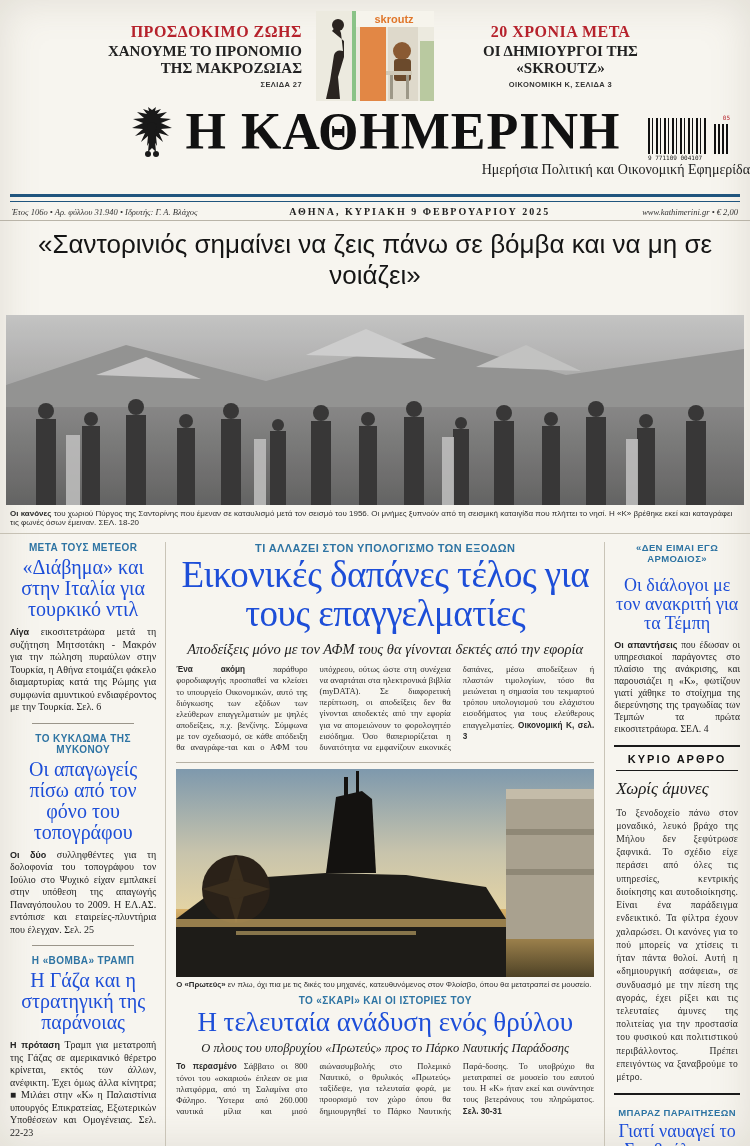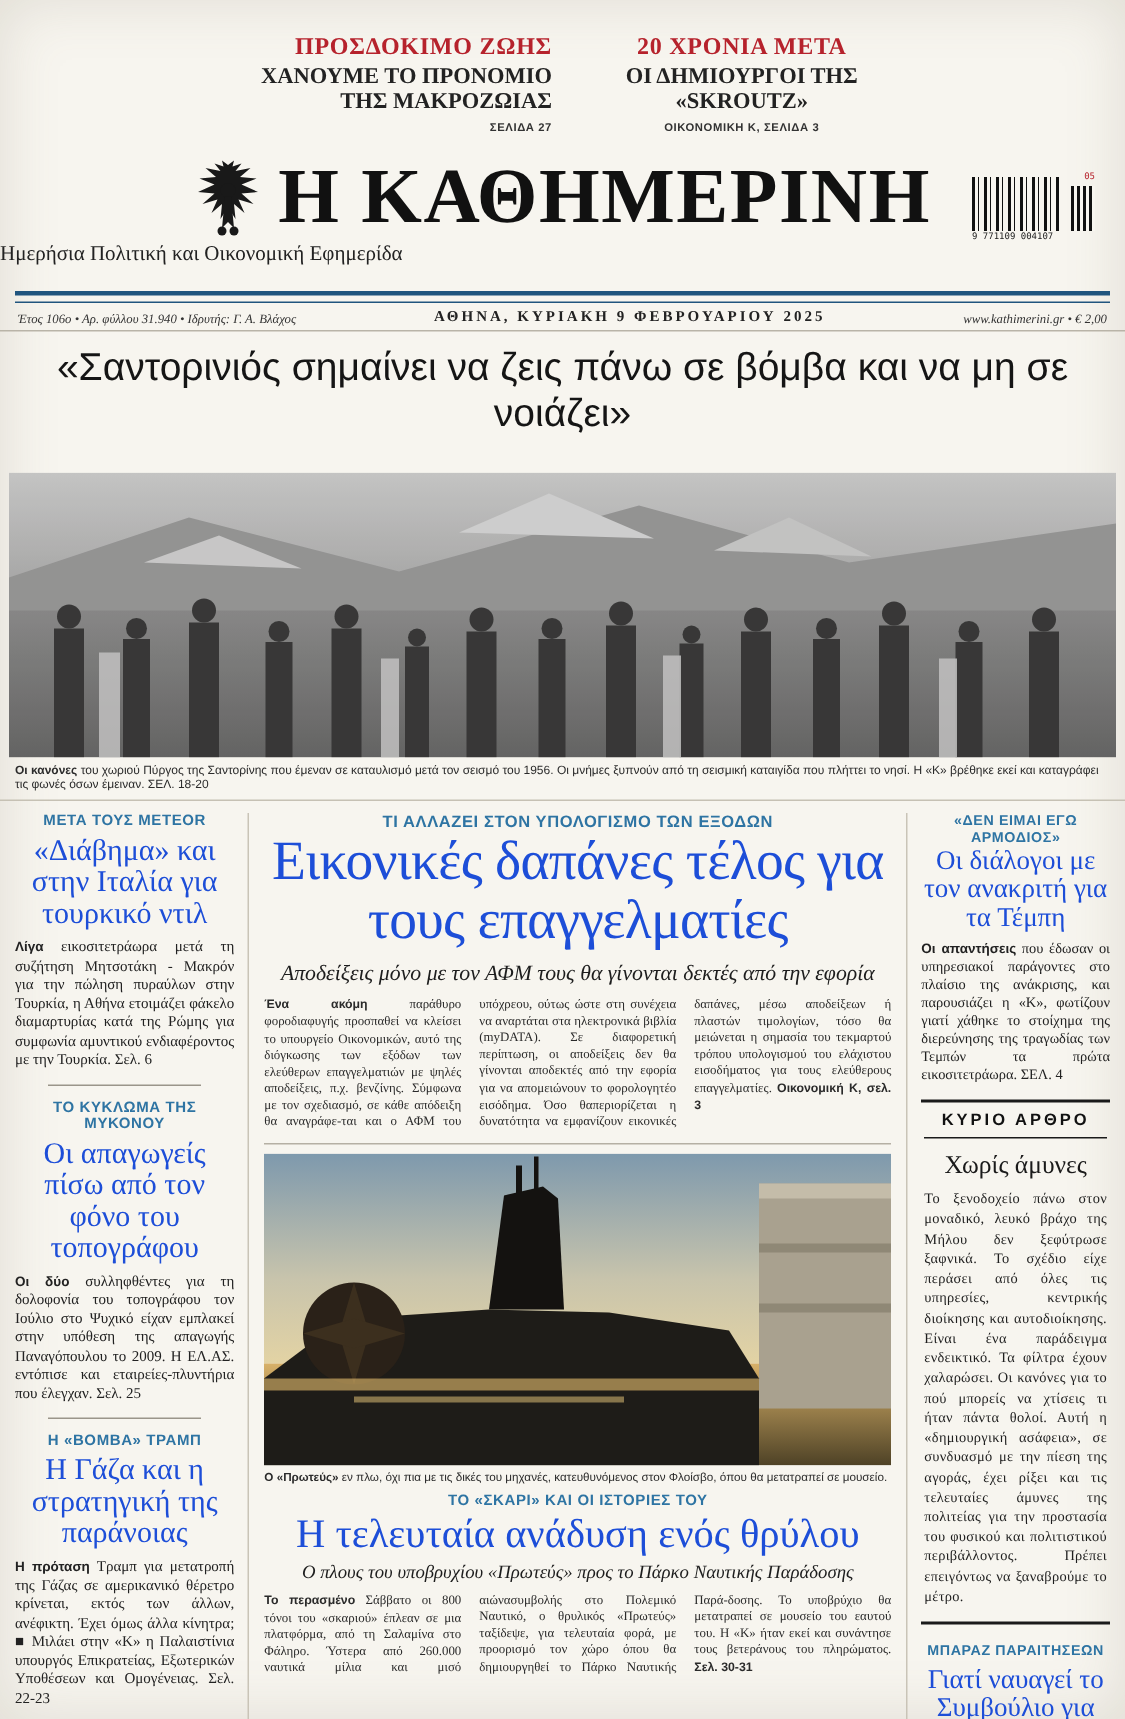--- a/index.html
+++ b/index.html
@@ -10,21 +10,21 @@
   .promo-strip{display:flex;justify-content:center;align-items:center;gap:14px;padding:10px 20px 2px;height:92px;}
   .promo{width:225px;}
   .promo.left{text-align:right;}
   .promo.right{text-align:center;}
   .promo .pk{font-family:"Liberation Serif",serif;font-weight:700;color:#b6222c;font-size:16px;letter-spacing:.5px;}
   .promo .pt{font-family:"Liberation Serif",serif;font-weight:700;color:#222;font-size:15px;line-height:1.12;margin-top:2px;}
   .promo .pp{font-family:"Liberation Sans",sans-serif;font-weight:700;color:#333;font-size:7.5px;margin-top:4px;letter-spacing:.4px;}
   .promo-photo{width:118px;height:90px;flex:0 0 auto;position:relative;overflow:hidden;background:#ece8df;}
   
   .masthead{position:relative;height:86px;padding:0 14px;}
-  .mh-center{position:absolute;left:0;right:0;top:2px;text-align:left;}
+  .mh-center{position:absolute;left:0;right:0;top:2px;text-align:right;}
   .mh-row{display:flex;align-items:flex-end;justify-content:center;gap:10px;}
   .mh-title{font-family:"Liberation Serif",serif;font-weight:700;font-size:52px;letter-spacing:1px;color:#111;line-height:1;}
   .mh-sub{font-family:"Liberation Serif",serif;font-size:14px;color:#222;margin-top:4px;}
   .eagle{width:46px;height:52px;}
   .barcode{position:absolute;right:16px;top:8px;width:86px;height:52px;}
   .bars{position:absolute;left:0;top:6px;width:58px;height:36px;
         background:repeating-linear-gradient(90deg,#111 0 2px,#f7f5ef 2px 4px,#111 4px 5px,#f7f5ef 5px 8px);}
   .bars2{position:absolute;right:4px;top:12px;width:16px;height:30px;
         background:repeating-linear-gradient(90deg,#111 0 2px,#f7f5ef 2px 4px);}
   .bc-num{position:absolute;left:0;top:42px;font-family:"DejaVu Sans Mono",monospace;font-size:6px;color:#222;}
@@ -59,33 +59,51 @@
   .cols3 b{font-family:"Liberation Sans",sans-serif;font-size:8.2px;}
   .c-rule{border:0;border-top:1px solid #b5b0a4;margin:8px 0 6px;}
   .sub-photo{position:relative;height:208px;overflow:hidden;margin-top:2px;}
   .sub-cap{font-family:"Liberation Sans",sans-serif;font-size:7.8px;color:#2b2b2b;padding:3px 0 6px;}
   .sub-hl{font-size:27px;margin-top:2px;}
   .deck2{font-size:12.5px;margin:5px 0 5px;}
   
   .edit-box{border-top:2px solid #1a1a1a;border-bottom:2px solid #1a1a1a;margin-top:10px;padding:6px 2px 10px;}
   .edit-label{font-family:"Liberation Sans",sans-serif;font-weight:700;font-size:11px;letter-spacing:2px;text-align:center;color:#111;
               border-bottom:1px solid #1a1a1a;padding-bottom:5px;}
-  .edit-title{font-family:"Liberation Serif",serif;font-size:17px;text-align:center;margin:9px 0 7px;line-height:1.1;}
+  .edit-title{font-family:"Liberation Serif",serif;font-style:italic;font-size:17px;margin:9px 0 7px;line-height:1.1;}
   .edit-body{font-family:"Liberation Serif",serif;font-size:9.6px;line-height:1.38;text-align:justify;letter-spacing:.2px;color:#1f1f1f;}
 </style>
 </head>
 <body>
 
 <div class="page">
 
   <div class="promo-strip">
     <div class="promo left">
       <div class="pk">ΠΡΟΣΔΟΚΙΜΟ ΖΩΗΣ</div>
       <div class="pt">ΧΑΝΟΥΜΕ ΤΟ ΠΡΟΝΟΜΙΟ ΤΗΣ ΜΑΚΡΟΖΩΙΑΣ</div>
       <div class="pp">ΣΕΛΙΔΑ 27</div>
+    </div>
+    <div class="promo-photo">
+      <svg width="118" height="90" viewBox="0 0 118 90">
+        <rect x="0" y="0" width="118" height="90" fill="#eceadf"></rect>
+        <rect x="40" y="0" width="78" height="16" fill="#f6f4ec"></rect>
+        <text x="78" y="12" font-family="Liberation Sans, sans-serif" font-size="11" font-weight="bold" fill="#e0762a" text-anchor="middle">skroutz</text>
+        <rect x="36" y="0" width="4" height="90" fill="#3aa33e" opacity=".55"></rect>
+        <rect x="44" y="16" width="26" height="74" fill="#e0762a" opacity=".85"></rect>
+        <rect x="72" y="16" width="30" height="74" fill="#ded9cb"></rect>
+        <circle cx="86" cy="40" r="9" fill="#8a5a33"></circle>
+        <rect x="78" y="48" width="17" height="22" rx="3" fill="#6b4a2c"></rect>
+        <rect x="70" y="60" width="26" height="4" fill="#cfc9b8"></rect>
+        <rect x="74" y="64" width="3" height="24" fill="#9d9888"></rect>
+        <rect x="90" y="64" width="3" height="24" fill="#9d9888"></rect>
+        <rect x="104" y="30" width="14" height="60" fill="#b9c9a0"></rect>
+        <path d="M16 20 Q22 12 25 22 L27 40 Q20 38 18 44 L14 70 L10 88 L24 88 L22 66 L28 46 L28 30 Z" fill="#2a2420"></path>
+        <circle cx="22" cy="14" r="6" fill="#2a2420"></circle>
+      </svg>
     </div>
     <div class="promo right">
       <div class="pk">20 ΧΡΟΝΙΑ ΜΕΤΑ</div>
       <div class="pt">ΟΙ ΔΗΜΙΟΥΡΓΟΙ ΤΗΣ «SKROUTZ»</div>
       <div class="pp">ΟΙΚΟΝΟΜΙΚΗ Κ, ΣΕΛΙΔΑ 3</div>
     </div>
   </div>
 
   <div class="masthead">
     <div class="mh-center">
@@ -258,21 +276,21 @@
       <div class="hl sub-hl">Η τελευταία ανάδυση ενός θρύλου</div>
       <div class="deck deck2">Ο πλους του υποβρυχίου «Πρωτεύς» προς το Πάρκο Ναυτικής Παράδοσης</div>
       <div class="cols3">
         <b>Το περασμένο</b><span> Σάββατο οι 800 τόνοι του «σκαριού» έπλεαν σε μια πλατφόρμα, από τη Σαλαμίνα στο Φάληρο. Ύστερα από 260.000 ναυτικά μίλια και μισό αιώνα</span><span>συμβολής στο Πολεμικό Ναυτικό, ο θρυλικός «Πρωτεύς» ταξίδεψε, για τελευταία φορά, με προορισμό τον χώρο όπου θα δημιουργηθεί το Πάρκο Ναυτικής Παρά-</span><span>δοσης. Το υποβρύχιο θα μετατραπεί σε μουσείο του εαυτού του. Η «Κ» ήταν εκεί και συνάντησε τους βετεράνους του πληρώματος. </span><b>Σελ. 30-31</b>
       </div>
     </div>
 
     <div class="col-r">
       <div>
         <div class="kicker k9">«ΔΕΝ ΕΙΜΑΙ ΕΓΩ ΑΡΜΟΔΙΟΣ»</div>
-        <div class="hl" style="font-size:18px;margin-top:0;">Οι διάλογοι με τον ανακριτή για τα Τέμπη</div>
+        <div class="hl" style="font-size:18px;margin-top:12px;">Οι διάλογοι με τον ανακριτή για τα Τέμπη</div>
         <div class="bd" style="font-size:9.6px;"><b>Οι απαντήσεις</b><span> που έδωσαν οι υπηρεσιακοί παράγοντες στο πλαίσιο της ανάκρισης, και παρουσιάζει η «Κ», φωτίζουν γιατί χάθηκε το στοίχημα της διερεύνησης της τραγωδίας των Τεμπών τα πρώτα εικοσιτετράωρα. ΣΕΛ. 4</span></div>
       </div>
 
       <div class="edit-box">
         <div class="edit-label">ΚΥΡΙΟ ΑΡΘΡΟ</div>
         <div class="edit-title">Χωρίς άμυνες</div>
         <div class="edit-body">Το ξενοδοχείο πάνω στον μοναδικό, λευκό βράχο της Μήλου δεν ξεφύτρωσε ξαφνικά. Το σχέδιο είχε περάσει από όλες τις υπηρεσίες, κεντρικής διοίκησης και αυτοδιοίκησης. Είναι ένα παράδειγμα ενδεικτικό. Τα φίλτρα έχουν χαλαρώσει. Οι κανόνες για το πού μπορείς να χτίσεις τι ήταν πάντα θολοί. Αυτή η «δημιουργική ασάφεια», σε συνδυασμό με την πίεση της αγοράς, έχει ρίξει και τις τελευταίες άμυνες της πολιτείας για την προστασία του φυσικού και πολιτιστικού περιβάλλοντος. Πρέπει επειγόντως να ξαναβρούμε το μέτρο.</div>
       </div>
 
       <div style="margin-top:12px;">

